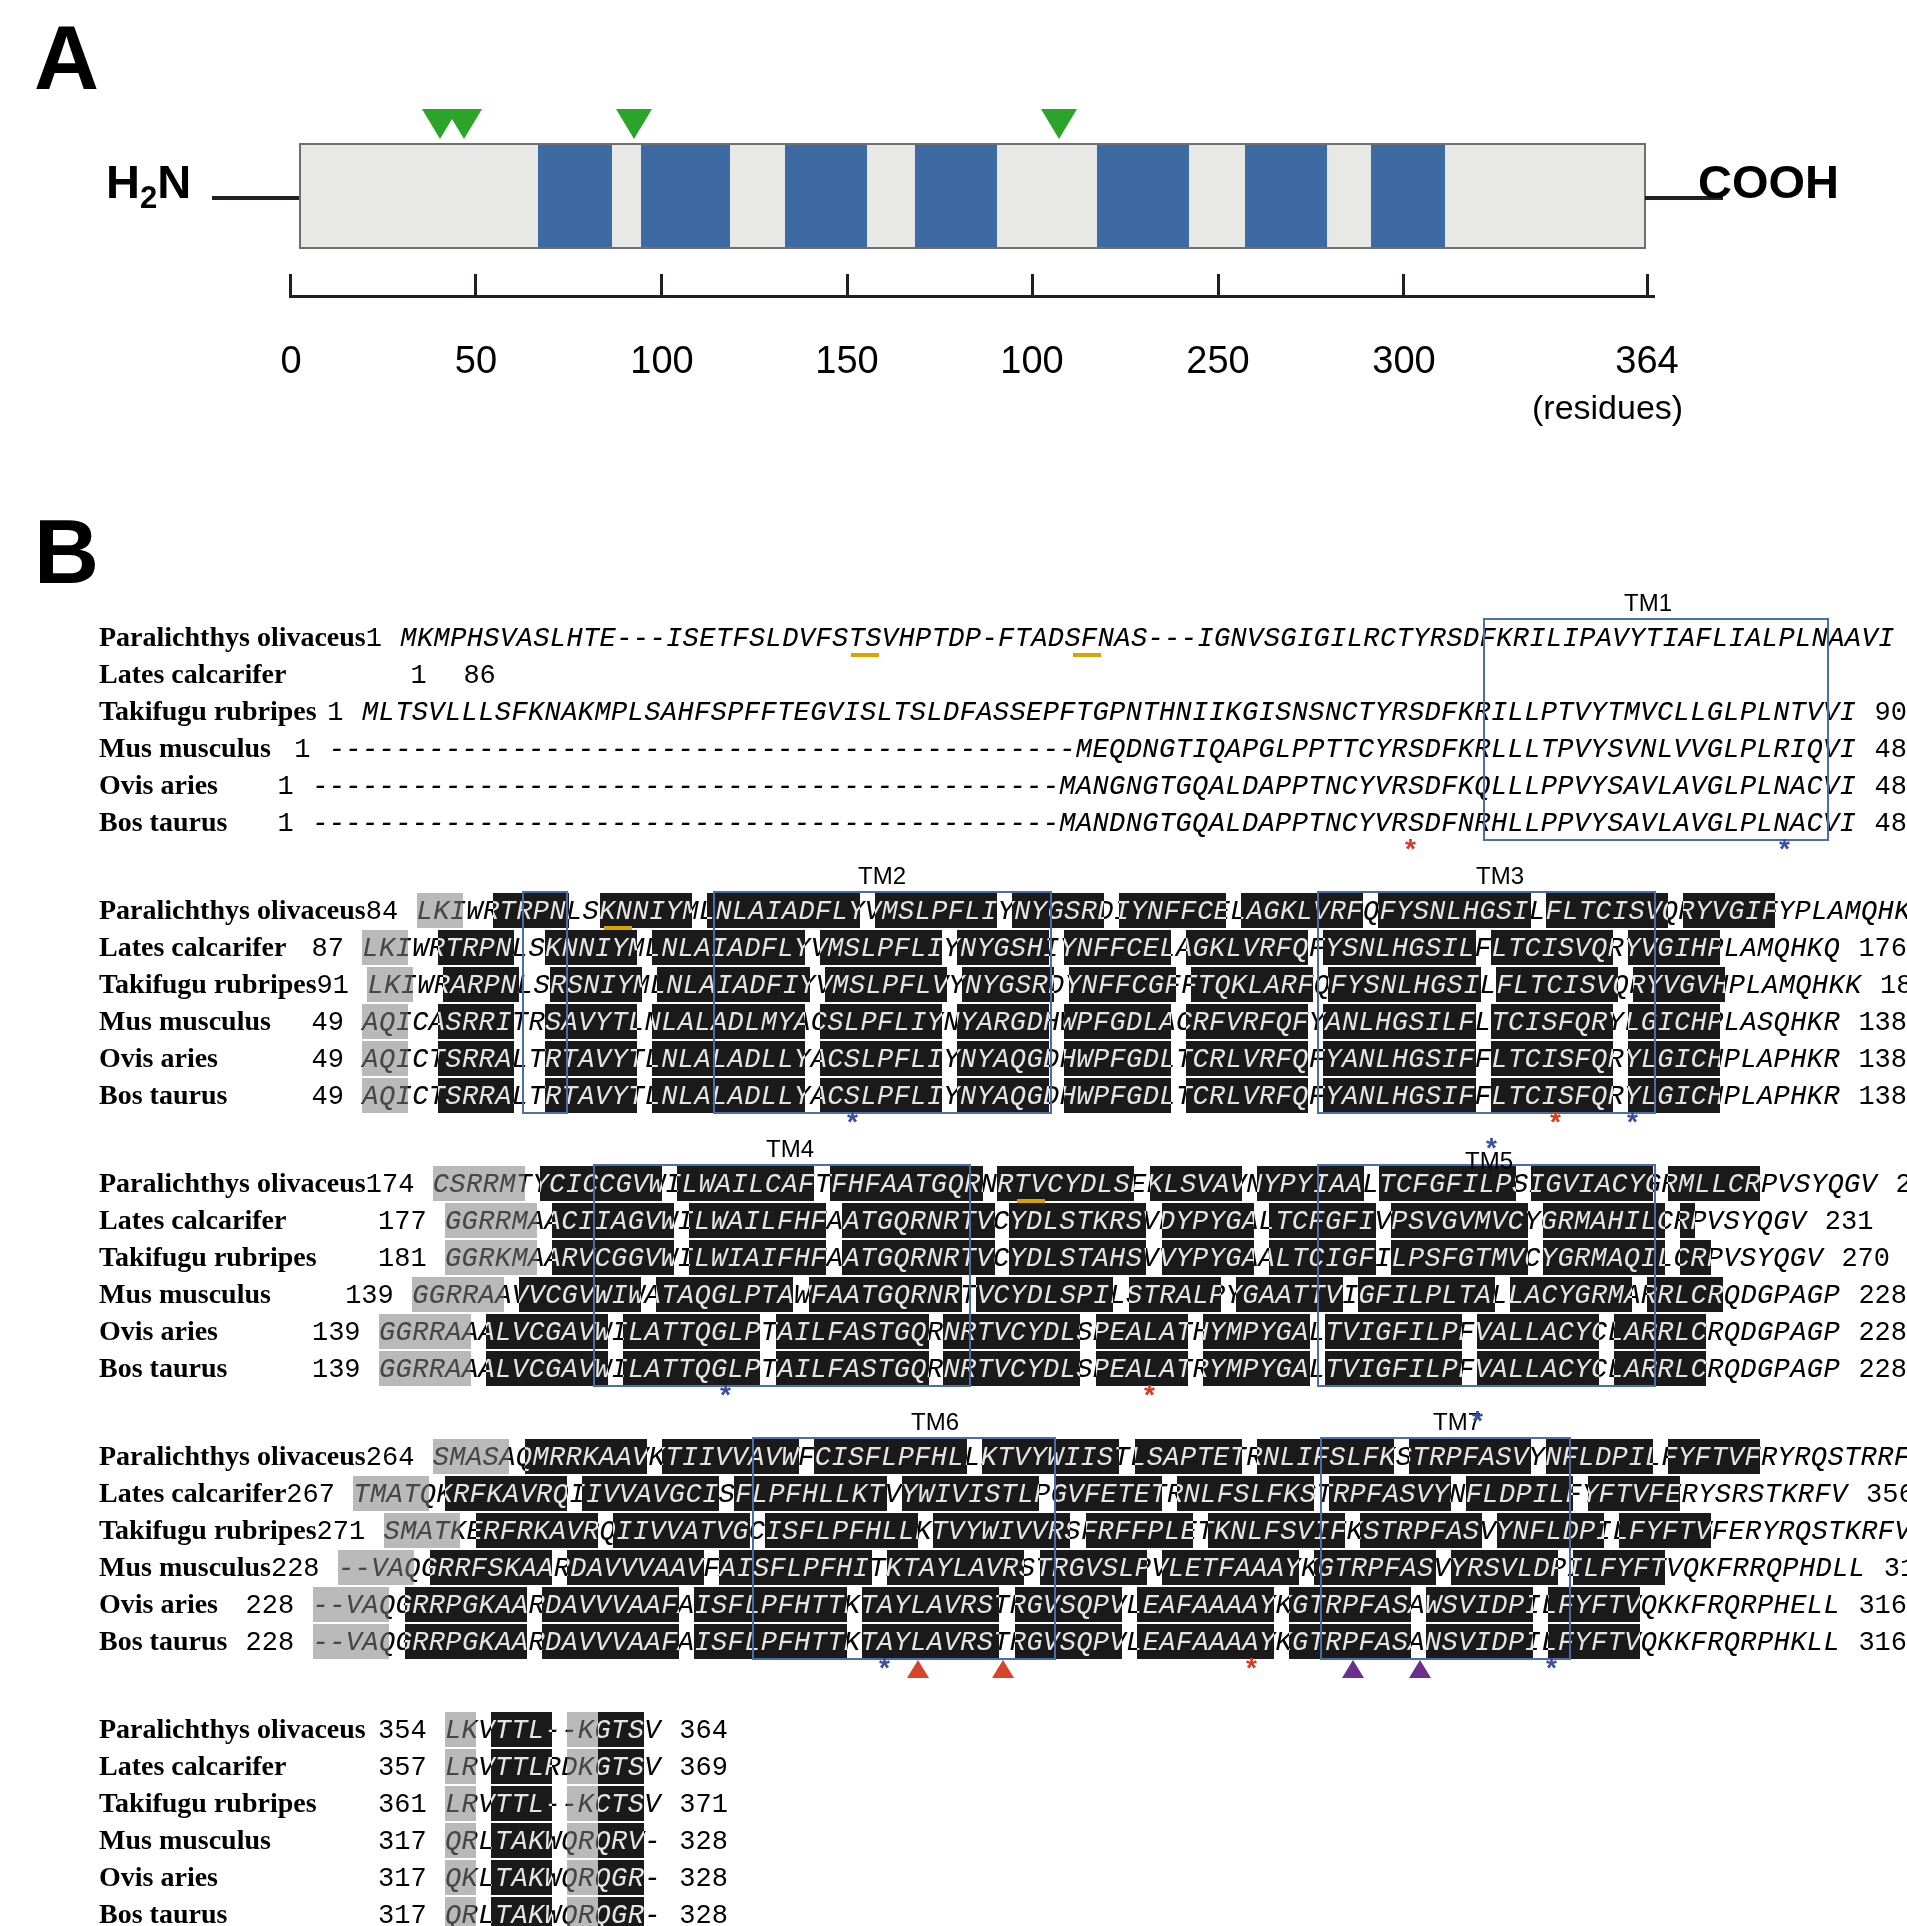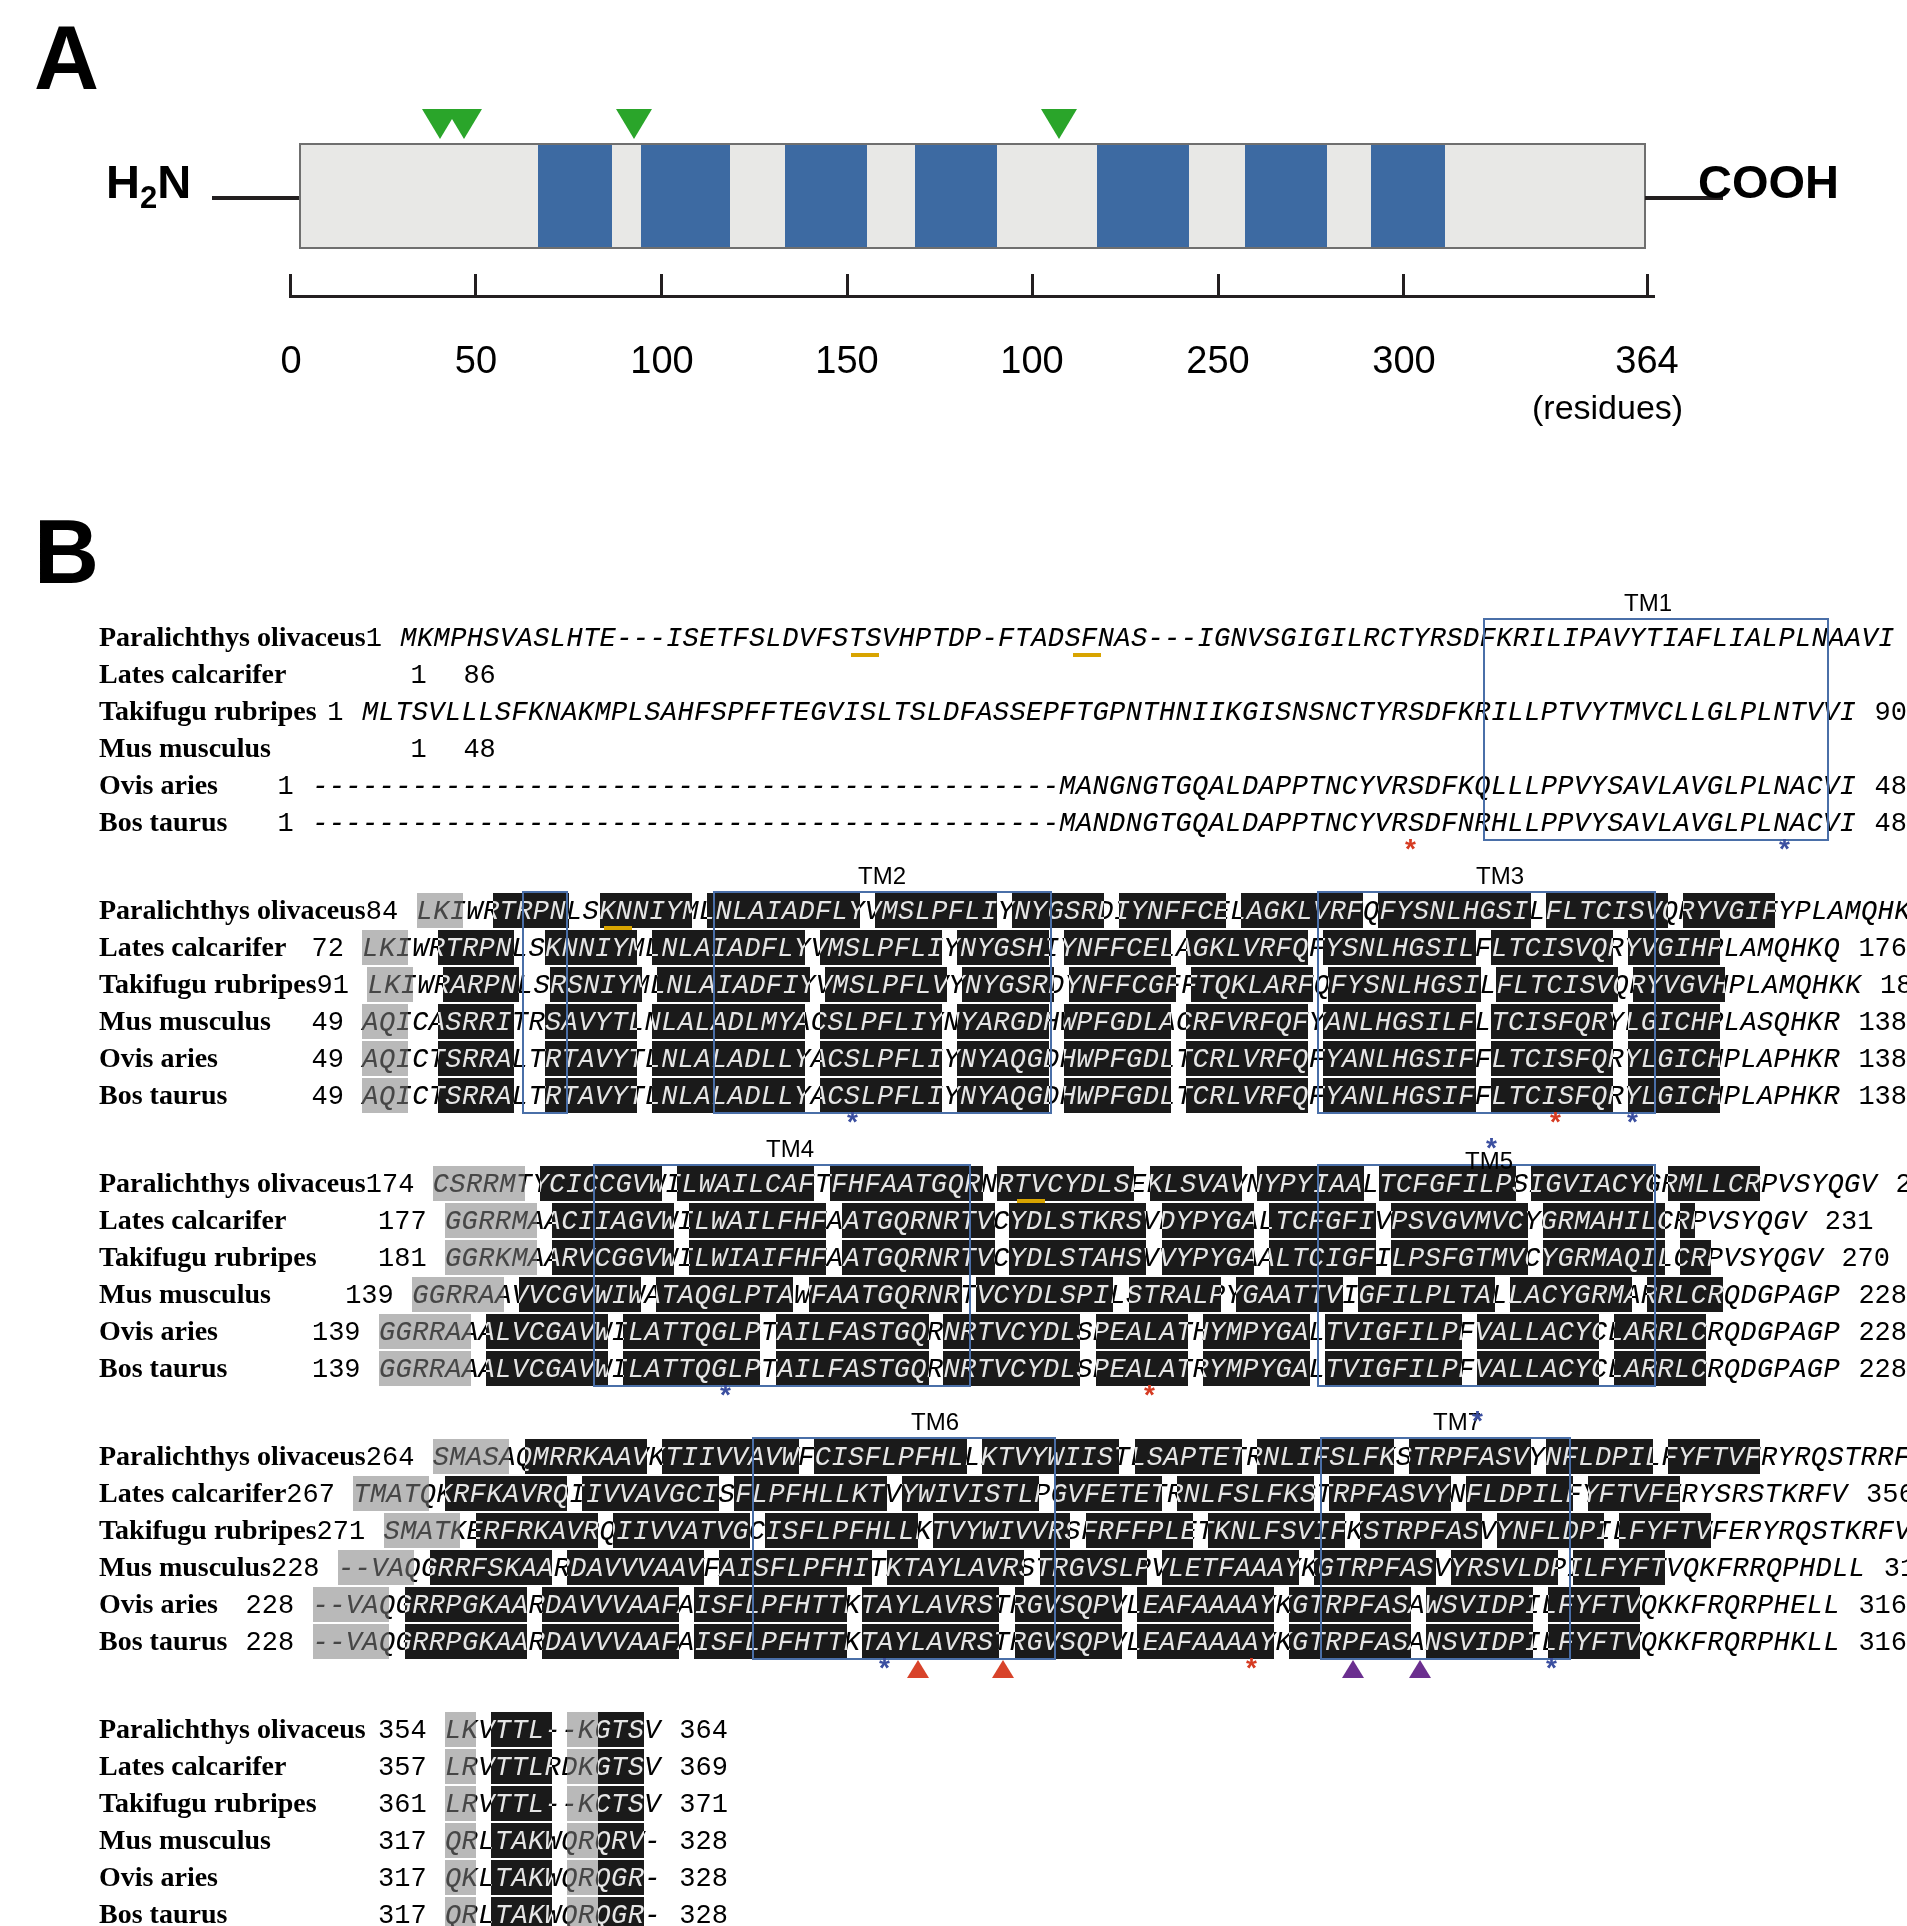--- a/index.html
+++ b/index.html
@@ -317,20 +317,21 @@
     </div>
     <div class="aln-row">
       <span class="sp-name">Takifugu rubripes</span>
       <span class="num-left">1</span>
       <span class="seq-wrap"><span class="seq seq-text" style="position: relative; z-index: 2; mix-blend-mode: difference; color: rgb(255, 255, 255);">MLTSVLLLSFKNAKMPLSAHFSPFFTEGVISLTSLDFASSEPFTGPNTHNIIKGISNSNCTYRSDFKRILLPTVYTMVCLLGLPLNTVVI</span></span>
       <span class="num-right">90</span>
     </div>
     <div class="aln-row">
       <span class="sp-name">Mus musculus</span>
       <span class="num-left">1</span>
+      <span class="seq-wrap"><span class="seq seq-text" style="position: relative; z-index: 2; mix-blend-mode: difference; color: rgb(255, 255, 255);">---------------------------------------------MEQDNGTIQAPGLPPTTCYRSDFKRLLLTPVYSVNLVVGLPLRIQVI</span></span>
       <span class="num-right">48</span>
     </div>
     <div class="aln-row">
       <span class="sp-name">Ovis aries</span>
       <span class="num-left">1</span>
       <span class="seq-wrap"><span class="seq seq-text" style="position: relative; z-index: 2; mix-blend-mode: difference; color: rgb(255, 255, 255);">---------------------------------------------MANGNGTGQALDAPPTNCYVRSDFKQLLLPPVYSAVLAVGLPLNACVI</span></span>
       <span class="num-right">48</span>
     </div>
     <div class="aln-row">
       <span class="sp-name">Bos taurus</span>
@@ -352,21 +353,21 @@
     <div class="tm-box" style="left:1317px;top:-2.8px;width:339px;height:223px;"></div>
 
     <div class="aln-row">
       <span class="sp-name">Paralichthys olivaceus</span>
       <span class="num-left">84</span>
       <span class="seq-wrap"><div class="shade gray" style="left: 0px; width: 46px; z-index: 0;"></div><div class="shade dark" style="left: 76px; width: 76px; z-index: 0;"></div><div class="shade dark" style="left: 183px; width: 92px; z-index: 0;"></div><div class="shade dark" style="left: 290px; width: 153px; z-index: 0;"></div><div class="shade dark" style="left: 458px; width: 122px; z-index: 0;"></div><div class="shade dark" style="left: 595px; width: 92px; z-index: 0;"></div><div class="shade dark" style="left: 702px; width: 107px; z-index: 0;"></div><div class="shade dark" style="left: 824px; width: 122px; z-index: 0;"></div><div class="shade dark" style="left: 961px; width: 153px; z-index: 0;"></div><div class="shade dark" style="left: 1129px; width: 122px; z-index: 0;"></div><div class="shade dark" style="left: 1266px; width: 92px; z-index: 0;"></div><span class="seq seq-text" style="position: relative; z-index: 2; mix-blend-mode: difference; color: rgb(255, 255, 255);">LKIWRTRPNLSKNNIYMLNLAIADFLYVMSLPFLIYNYGSRDIYNFFCELAGKLVRFQFYSNLHGSILFLTCISVQRYVGIFYPLAMQHKR</span></span>
       
     </div>
     <div class="aln-row">
       <span class="sp-name">Lates calcarifer</span>
-      <span class="num-left">72</span>
+      <span class="num-left">87</span>
       <span class="seq-wrap"><div class="shade gray" style="left: 0px; width: 46px; z-index: 0;"></div><div class="shade dark" style="left: 76px; width: 76px; z-index: 0;"></div><div class="shade dark" style="left: 183px; width: 92px; z-index: 0;"></div><div class="shade dark" style="left: 290px; width: 153px; z-index: 0;"></div><div class="shade dark" style="left: 458px; width: 122px; z-index: 0;"></div><div class="shade dark" style="left: 595px; width: 92px; z-index: 0;"></div><div class="shade dark" style="left: 702px; width: 107px; z-index: 0;"></div><div class="shade dark" style="left: 824px; width: 122px; z-index: 0;"></div><div class="shade dark" style="left: 961px; width: 153px; z-index: 0;"></div><div class="shade dark" style="left: 1129px; width: 122px; z-index: 0;"></div><div class="shade dark" style="left: 1266px; width: 92px; z-index: 0;"></div><span class="seq seq-text" style="position: relative; z-index: 2; mix-blend-mode: difference; color: rgb(255, 255, 255);">LKIWRTRPNLSKNNIYMLNLAIADFLYVMSLPFLIYNYGSHIYNFFCELAGKLVRFQFYSNLHGSILFLTCISVQRYVGIHPLAMQHKQ</span></span>
       <span class="num-right">176</span>
     </div>
     <div class="aln-row">
       <span class="sp-name">Takifugu rubripes</span>
       <span class="num-left">91</span>
       <span class="seq-wrap"><div class="shade gray" style="left: 0px; width: 46px; z-index: 0;"></div><div class="shade dark" style="left: 76px; width: 76px; z-index: 0;"></div><div class="shade dark" style="left: 183px; width: 92px; z-index: 0;"></div><div class="shade dark" style="left: 290px; width: 153px; z-index: 0;"></div><div class="shade dark" style="left: 458px; width: 122px; z-index: 0;"></div><div class="shade dark" style="left: 595px; width: 92px; z-index: 0;"></div><div class="shade dark" style="left: 702px; width: 107px; z-index: 0;"></div><div class="shade dark" style="left: 824px; width: 122px; z-index: 0;"></div><div class="shade dark" style="left: 961px; width: 153px; z-index: 0;"></div><div class="shade dark" style="left: 1129px; width: 122px; z-index: 0;"></div><div class="shade dark" style="left: 1266px; width: 92px; z-index: 0;"></div><span class="seq seq-text" style="position: relative; z-index: 2; mix-blend-mode: difference; color: rgb(255, 255, 255);">LKIWRARPNLSRSNIYMLNLAIADFIYVMSLPFLVYNYGSRDYNFFCGFFTQKLARFQFYSNLHGSILFLTCISVQRYVGVHPLAMQHKK</span></span>
       <span class="num-right">180</span>
     </div>
     <div class="aln-row">

